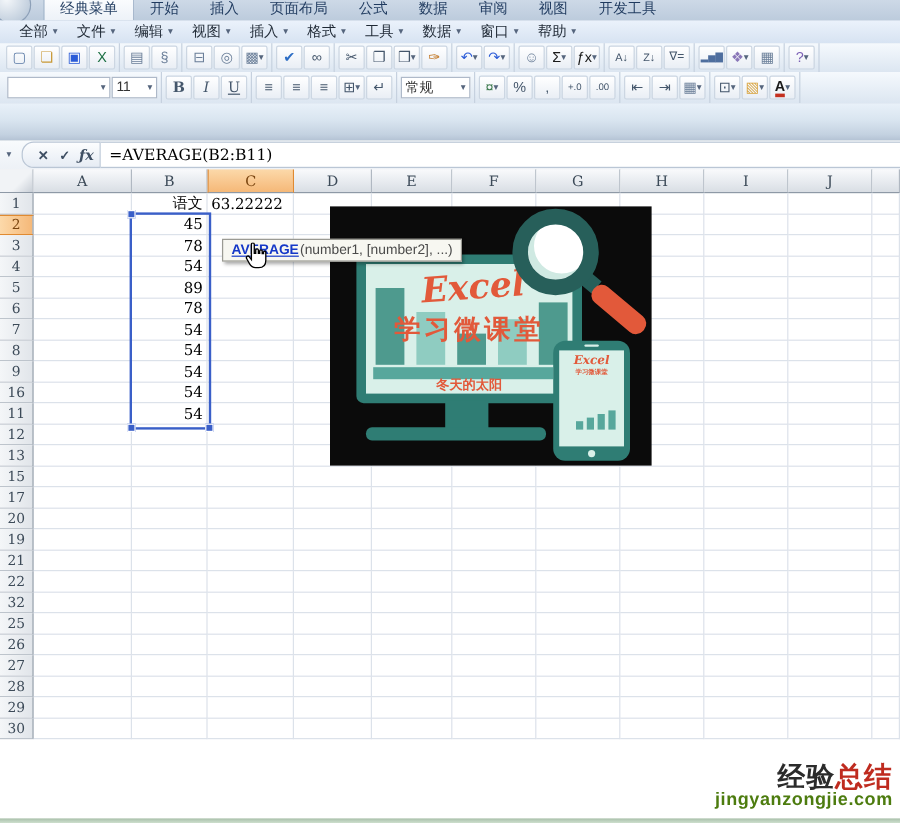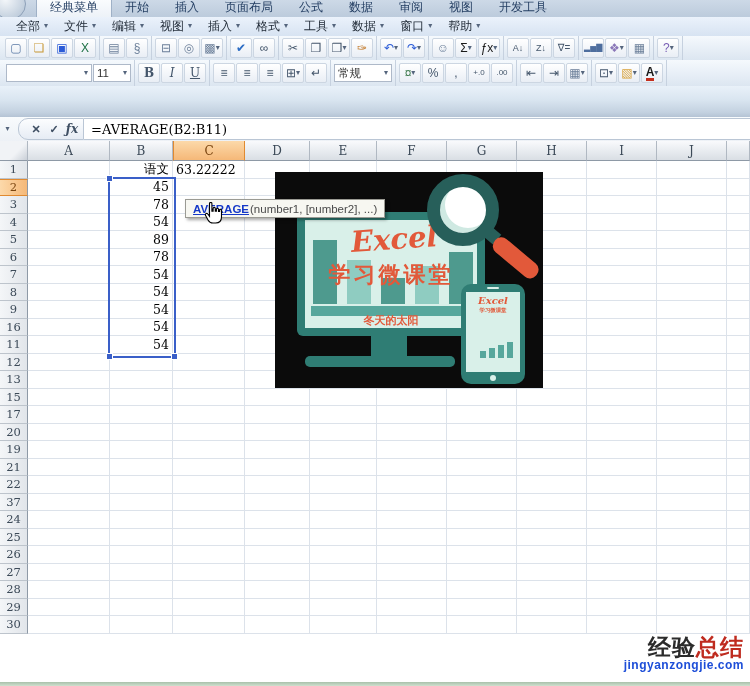--- a/index.html
+++ b/index.html
@@ -118,21 +118,21 @@
   #pscreen{position:relative;width:100%;height:100%;background:#d9f0e9;overflow:hidden;text-align:center;}
   #p-title{font:italic bold 10px "DejaVu Serif",serif;color:#e2593a;margin-top:3px;}
   #p-sub{font-size:6px;font-weight:bold;color:#e2593a;transform:scale(.9);white-space:nowrap;}
   .pbar{position:absolute;bottom:14px;width:6px;background:#57a79c;}
   #phone-dot{position:absolute;left:29px;bottom:3px;width:6px;height:6px;border-radius:50%;background:#d9f0e9;}
 
   
   #watermark{position:absolute;right:6px;top:635px;text-align:right;z-index:8;line-height:1.05;}
   #wm-line1{font-weight:900;font-size:23px;letter-spacing:1px;color:#2b2b2b;}
   #wm-line1 .red{color:#bf2b1f;}
-  #wm-line2{font-weight:bold;font-size:12px;color:#1d4ed8;letter-spacing:.5px;}
+  #wm-line2{font-weight:bold;font-size:15px;color:#4d7c0f;letter-spacing:.5px;}
 
   #bottomstrip{position:absolute;left:0;top:682px;right:0;height:4px;background:linear-gradient(#a9c0aa,#cfe0cf);z-index:9;}
 </style>
 </head>
 <body>
 
 <div id="screen" data-name="excel-window">
 
   <div id="tabstrip" data-name="ribbon-tab-strip">
       <div class="tab active" data-name="tab-经典菜单">经典菜单</div>
@@ -680,46 +680,32 @@
         <div class="gcell" data-name="cell-D22" style="width: 65px;"></div>
         <div class="gcell" data-name="cell-E22" style="width: 67px;"></div>
         <div class="gcell" data-name="cell-F22" style="width: 70px;"></div>
         <div class="gcell" data-name="cell-G22" style="width: 70px;"></div>
         <div class="gcell" data-name="cell-H22" style="width: 70px;"></div>
         <div class="gcell" data-name="cell-I22" style="width: 70px;"></div>
         <div class="gcell" data-name="cell-J22" style="width: 70px;"></div>
         <div class="gcell" data-name="cell-K22" style="width: 23px;"></div>
       </div>
       <div class="grow" data-name="grid-row">
-        <div class="rh" data-name="row-header-23">37</div>
+        <div class="rh" data-name="row-header-23">32</div>
         <div class="gcell" data-name="cell-A23" style="width: 82px;"></div>
         <div class="gcell" data-name="cell-B23" style="width: 63px;"></div>
         <div class="gcell" data-name="cell-C23" style="width: 72px;"></div>
         <div class="gcell" data-name="cell-D23" style="width: 65px;"></div>
         <div class="gcell" data-name="cell-E23" style="width: 67px;"></div>
         <div class="gcell" data-name="cell-F23" style="width: 70px;"></div>
         <div class="gcell" data-name="cell-G23" style="width: 70px;"></div>
         <div class="gcell" data-name="cell-H23" style="width: 70px;"></div>
         <div class="gcell" data-name="cell-I23" style="width: 70px;"></div>
         <div class="gcell" data-name="cell-J23" style="width: 70px;"></div>
         <div class="gcell" data-name="cell-K23" style="width: 23px;"></div>
-      </div>
-      <div class="grow" data-name="grid-row">
-        <div class="rh" data-name="row-header-24">24</div>
-        <div class="gcell" data-name="cell-A24" style="width: 82px;"></div>
-        <div class="gcell" data-name="cell-B24" style="width: 63px;"></div>
-        <div class="gcell" data-name="cell-C24" style="width: 72px;"></div>
-        <div class="gcell" data-name="cell-D24" style="width: 65px;"></div>
-        <div class="gcell" data-name="cell-E24" style="width: 67px;"></div>
-        <div class="gcell" data-name="cell-F24" style="width: 70px;"></div>
-        <div class="gcell" data-name="cell-G24" style="width: 70px;"></div>
-        <div class="gcell" data-name="cell-H24" style="width: 70px;"></div>
-        <div class="gcell" data-name="cell-I24" style="width: 70px;"></div>
-        <div class="gcell" data-name="cell-J24" style="width: 70px;"></div>
-        <div class="gcell" data-name="cell-K24" style="width: 23px;"></div>
       </div>
       <div class="grow" data-name="grid-row">
         <div class="rh" data-name="row-header-25">25</div>
         <div class="gcell" data-name="cell-A25" style="width: 82px;"></div>
         <div class="gcell" data-name="cell-B25" style="width: 63px;"></div>
         <div class="gcell" data-name="cell-C25" style="width: 72px;"></div>
         <div class="gcell" data-name="cell-D25" style="width: 65px;"></div>
         <div class="gcell" data-name="cell-E25" style="width: 67px;"></div>
         <div class="gcell" data-name="cell-F25" style="width: 70px;"></div>
         <div class="gcell" data-name="cell-G25" style="width: 70px;"></div>

